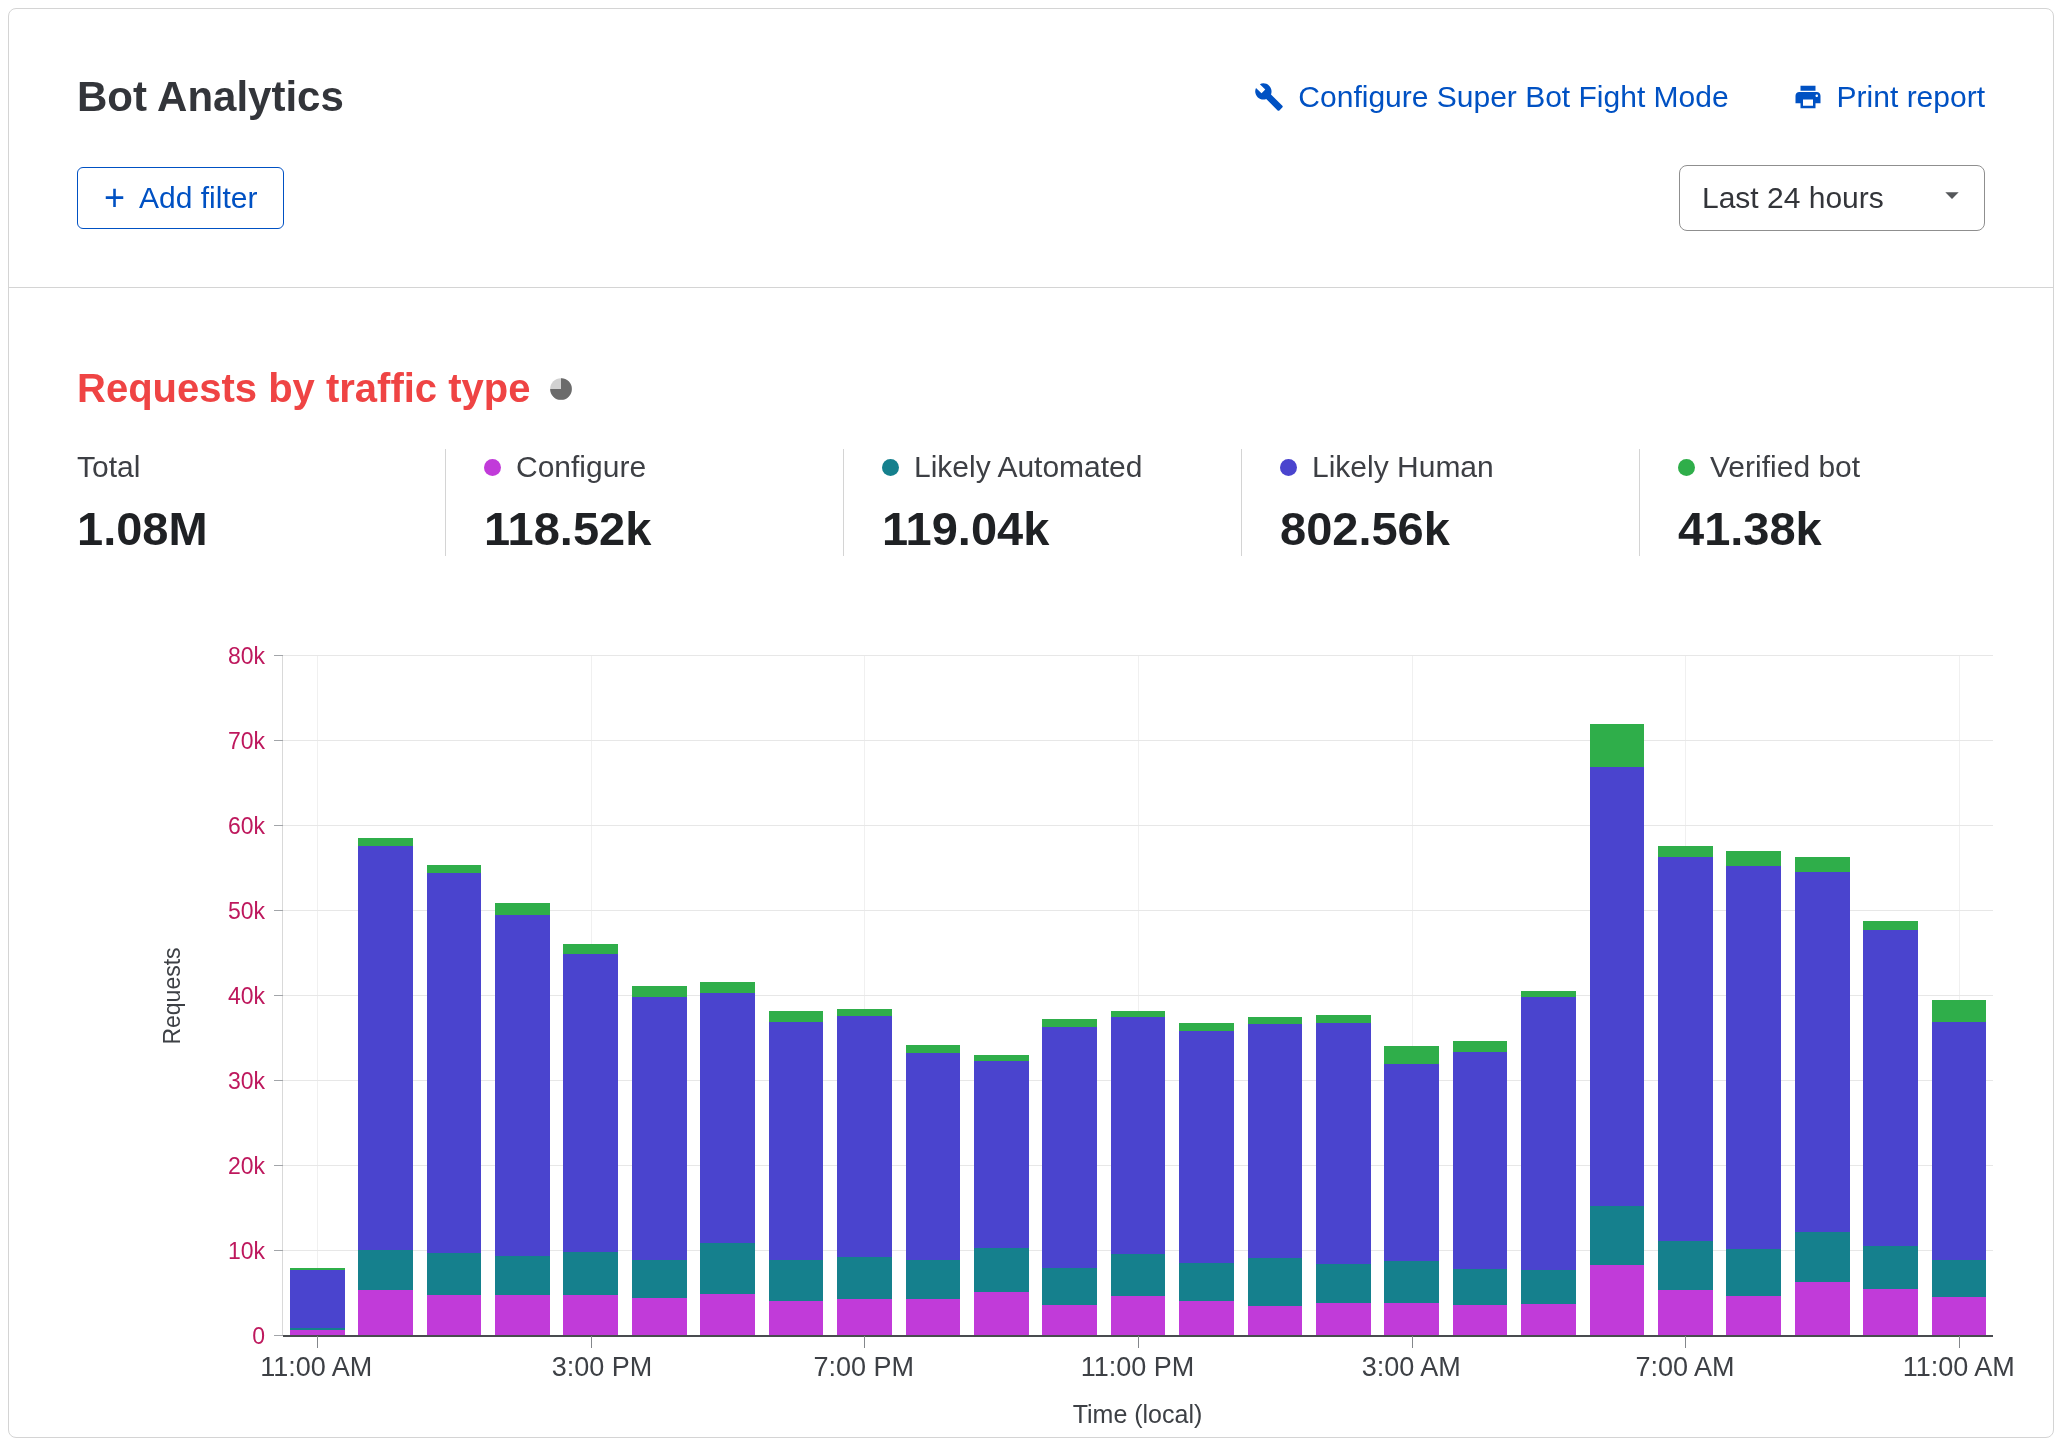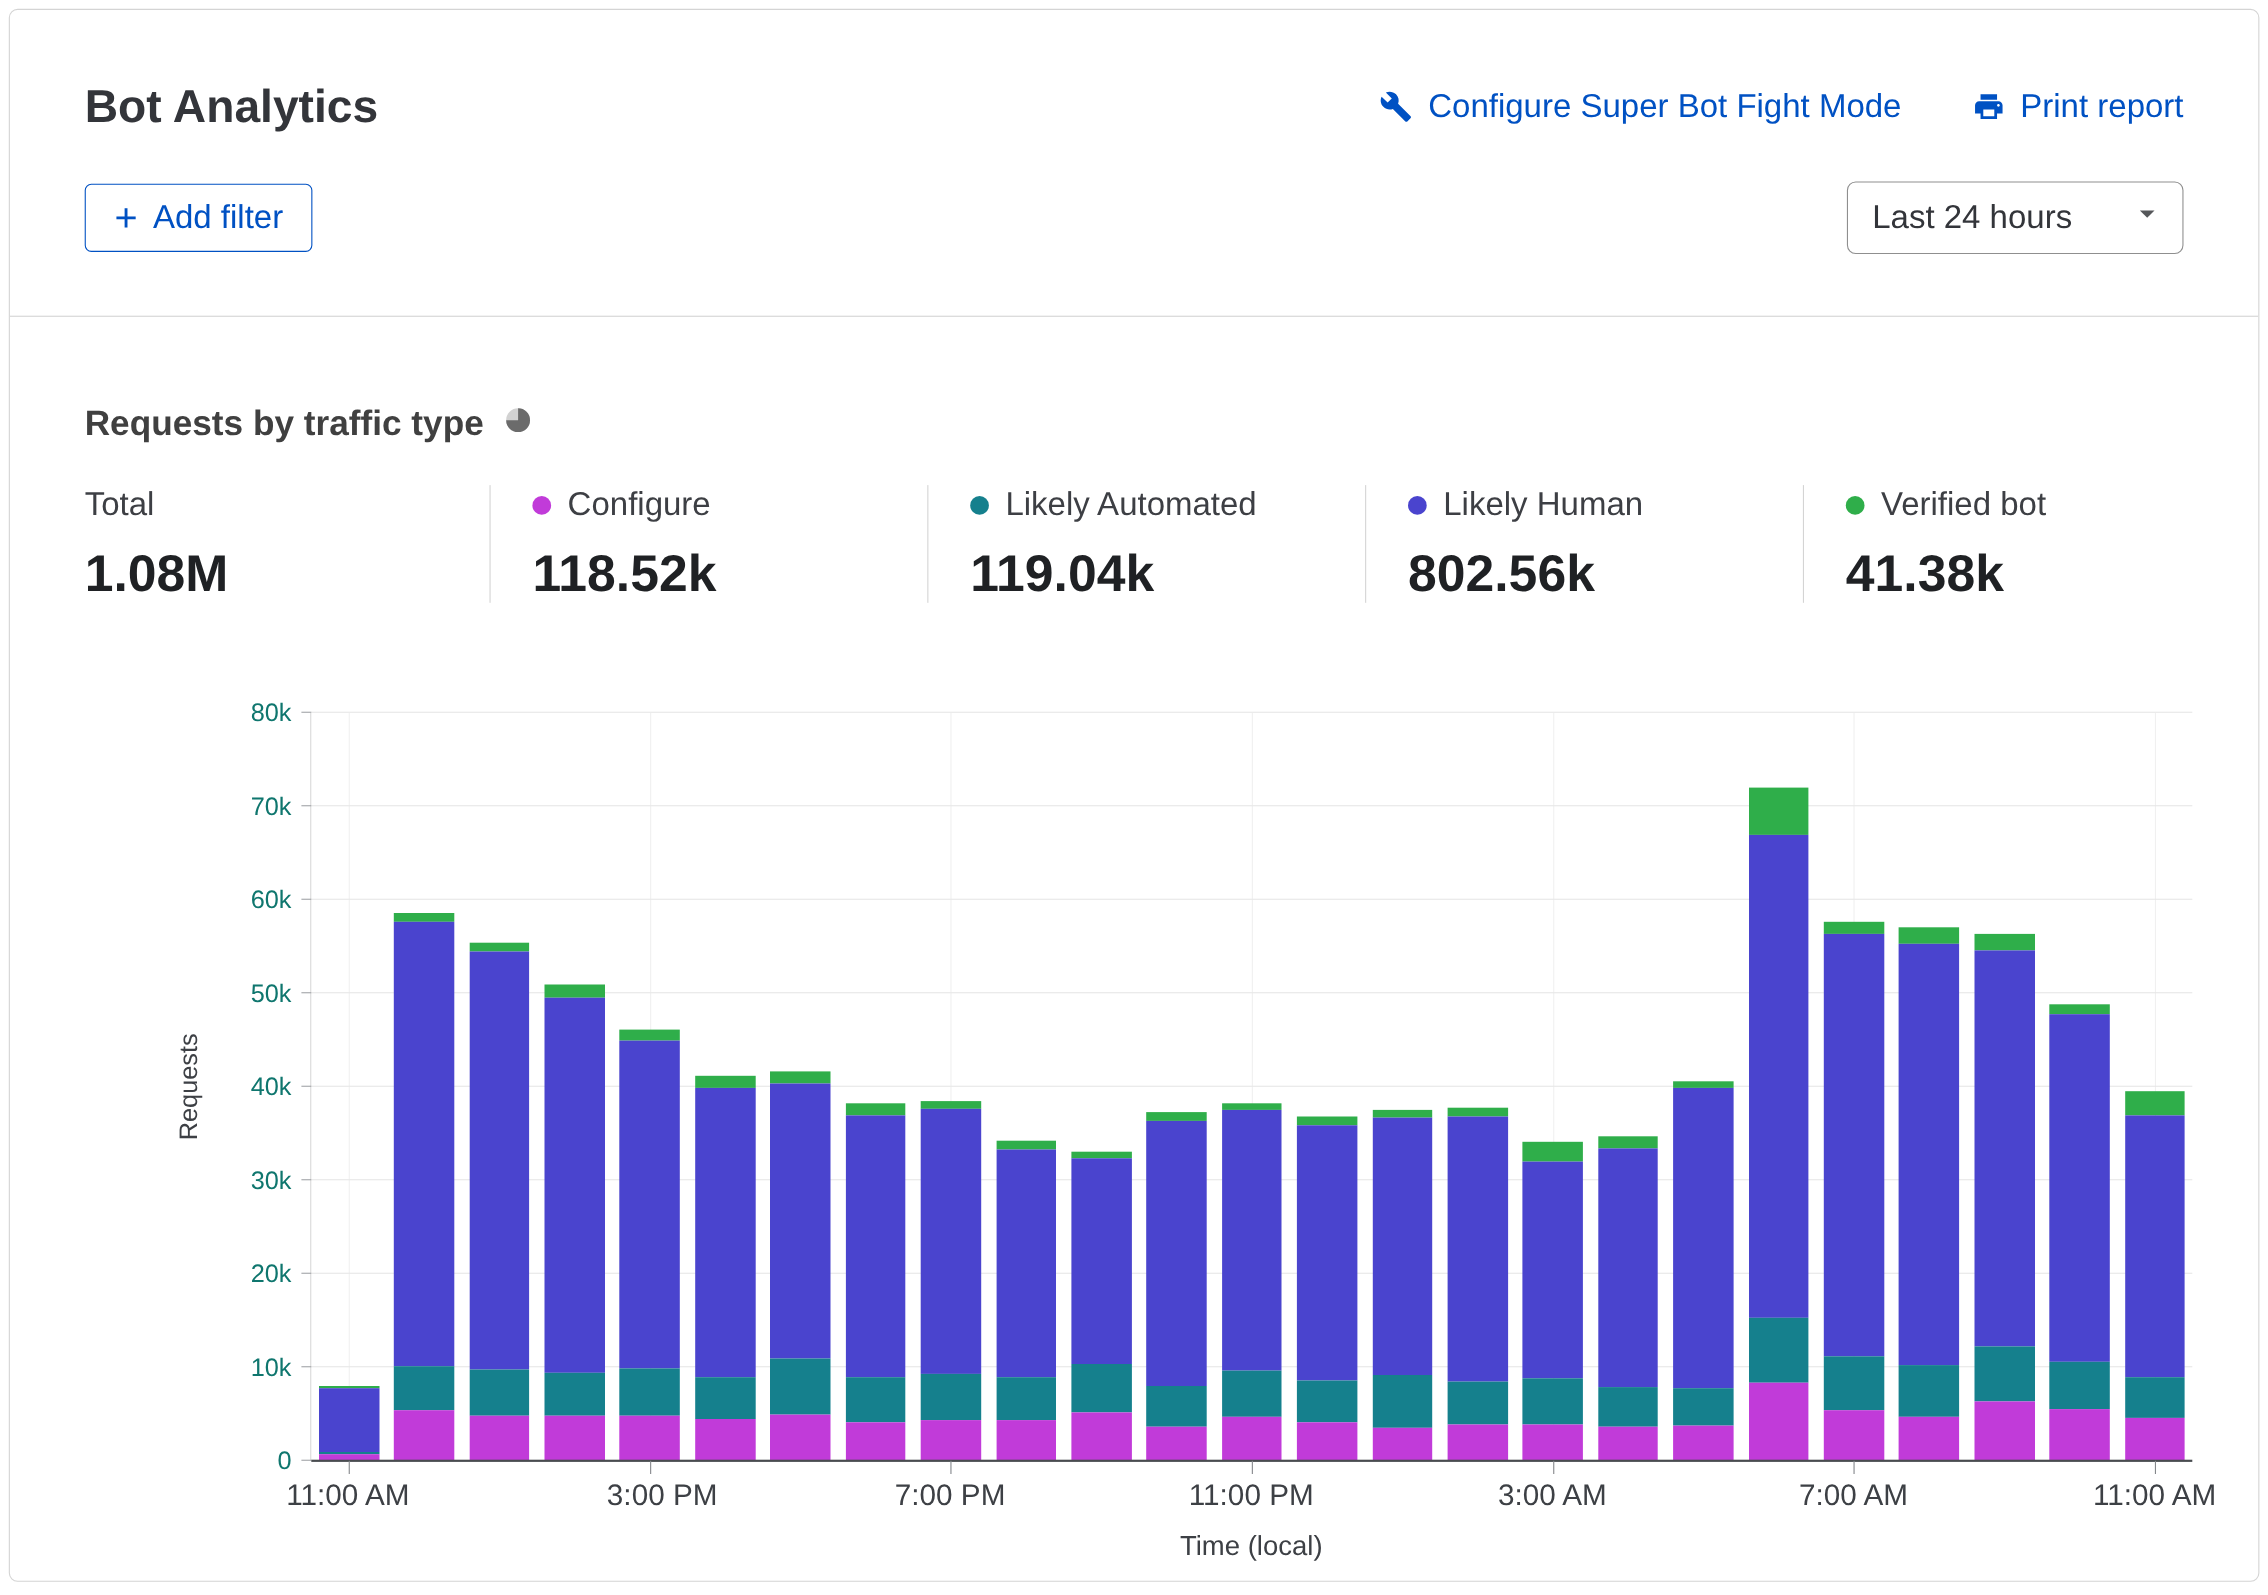--- a/index.html
+++ b/index.html
@@ -19,39 +19,39 @@
                 font-size:30px; height:62px; padding:0 26px; border-radius:6px; background:#fff; cursor:pointer;
                 font-family:"Liberation Sans",sans-serif; }
   .plus { font-size:36px; line-height:1; font-weight:400; }
   .dropdown { display:flex; justify-content:space-between; align-items:center; width:306px; height:66px;
               border:1px solid #8f8f8f; border-radius:8px; padding:0 16px 0 22px; font-size:30px; color:#33353a;
               background:#fff; cursor:pointer; }
   .divider { border-top:1px solid #d4d4d4; margin-top:56px; }
 
   
   .section { padding:78px 68px 0; }
-  .section-title { display:flex; align-items:flex-end; gap:18px; font-size:32px; font-weight:700; color:#404040; }
+  .section-title { display:flex; align-items:flex-end; gap:18px; font-size:40px; font-weight:700; color:#ef4444; }
   .stats { display:flex; margin-top:38px; }
   .stat { padding-right:30px; }
   .stat + .stat { border-left:1px solid #d4d4d4; padding-left:38px; }
   .stat:nth-child(1) { width:368px; }
   .stat:nth-child(2),.stat:nth-child(3),.stat:nth-child(4) { width:398px; }
   .stat-label { display:flex; align-items:center; gap:15px; font-size:30px; color:#3d3f44; min-height:36px; }
   .dot { width:17px; height:17px; border-radius:50%; flex:0 0 auto; }
   .stat-value { font-size:47px; font-weight:700; color:#1f2124; margin-top:16px; }
 
   
   .chart { position:relative; margin-top:100px; }
   .ylabel { position:absolute; left:95px; top:340px; transform:translate(-50%,-50%) rotate(-90deg);
             font-size:23px; color:#3d4045; white-space:nowrap; }
   .plot { position:relative; margin-left:205px; width:1711px; height:680px; border-left:1px solid #d9d9d9; }
   .axis-x { position:absolute; left:0; right:0; bottom:-1px; height:2px; background:#494c50; z-index:3; }
   .hgrid { position:absolute; left:0; right:0; height:1px; background:#e7e7e7; z-index:0; }
   .vgrid { position:absolute; top:0; bottom:0; width:1px; background:#f0f0f0; z-index:0; }
-  .ytick { position:absolute; right:calc(100% + 18px); transform:translateY(50%); font-size:23px; color:#0f766e; }
+  .ytick { position:absolute; right:calc(100% + 18px); transform:translateY(50%); font-size:23px; color:#be185d; }
   .ytickmark { position:absolute; right:100%; width:9px; height:1px; background:#a2a5a9; }
   .xtickmark { position:absolute; top:100%; width:1px; height:12px; background:#84878b; z-index:3; }
   .bars { position:absolute; inset:0; display:flex; align-items:flex-end; z-index:2; }
   .bar-slot { flex:1; display:flex; justify-content:center; align-items:flex-end; height:100%; }
   .bar { display:flex; flex-direction:column-reverse; justify-content:flex-start; width:80%; height:100%; }
   .seg { width:100%; }
   .xticks { position:relative; margin-left:205px; width:1711px; height:38px; margin-top:16px; }
   .xtick { position:absolute; transform:translateX(-50%); font-size:27px; color:#3d4045; white-space:nowrap; }
   .xaxis-title { margin-left:205px; width:1711px; text-align:center; font-size:25px; color:#3d4045; margin-top:10px; }
 </style>

